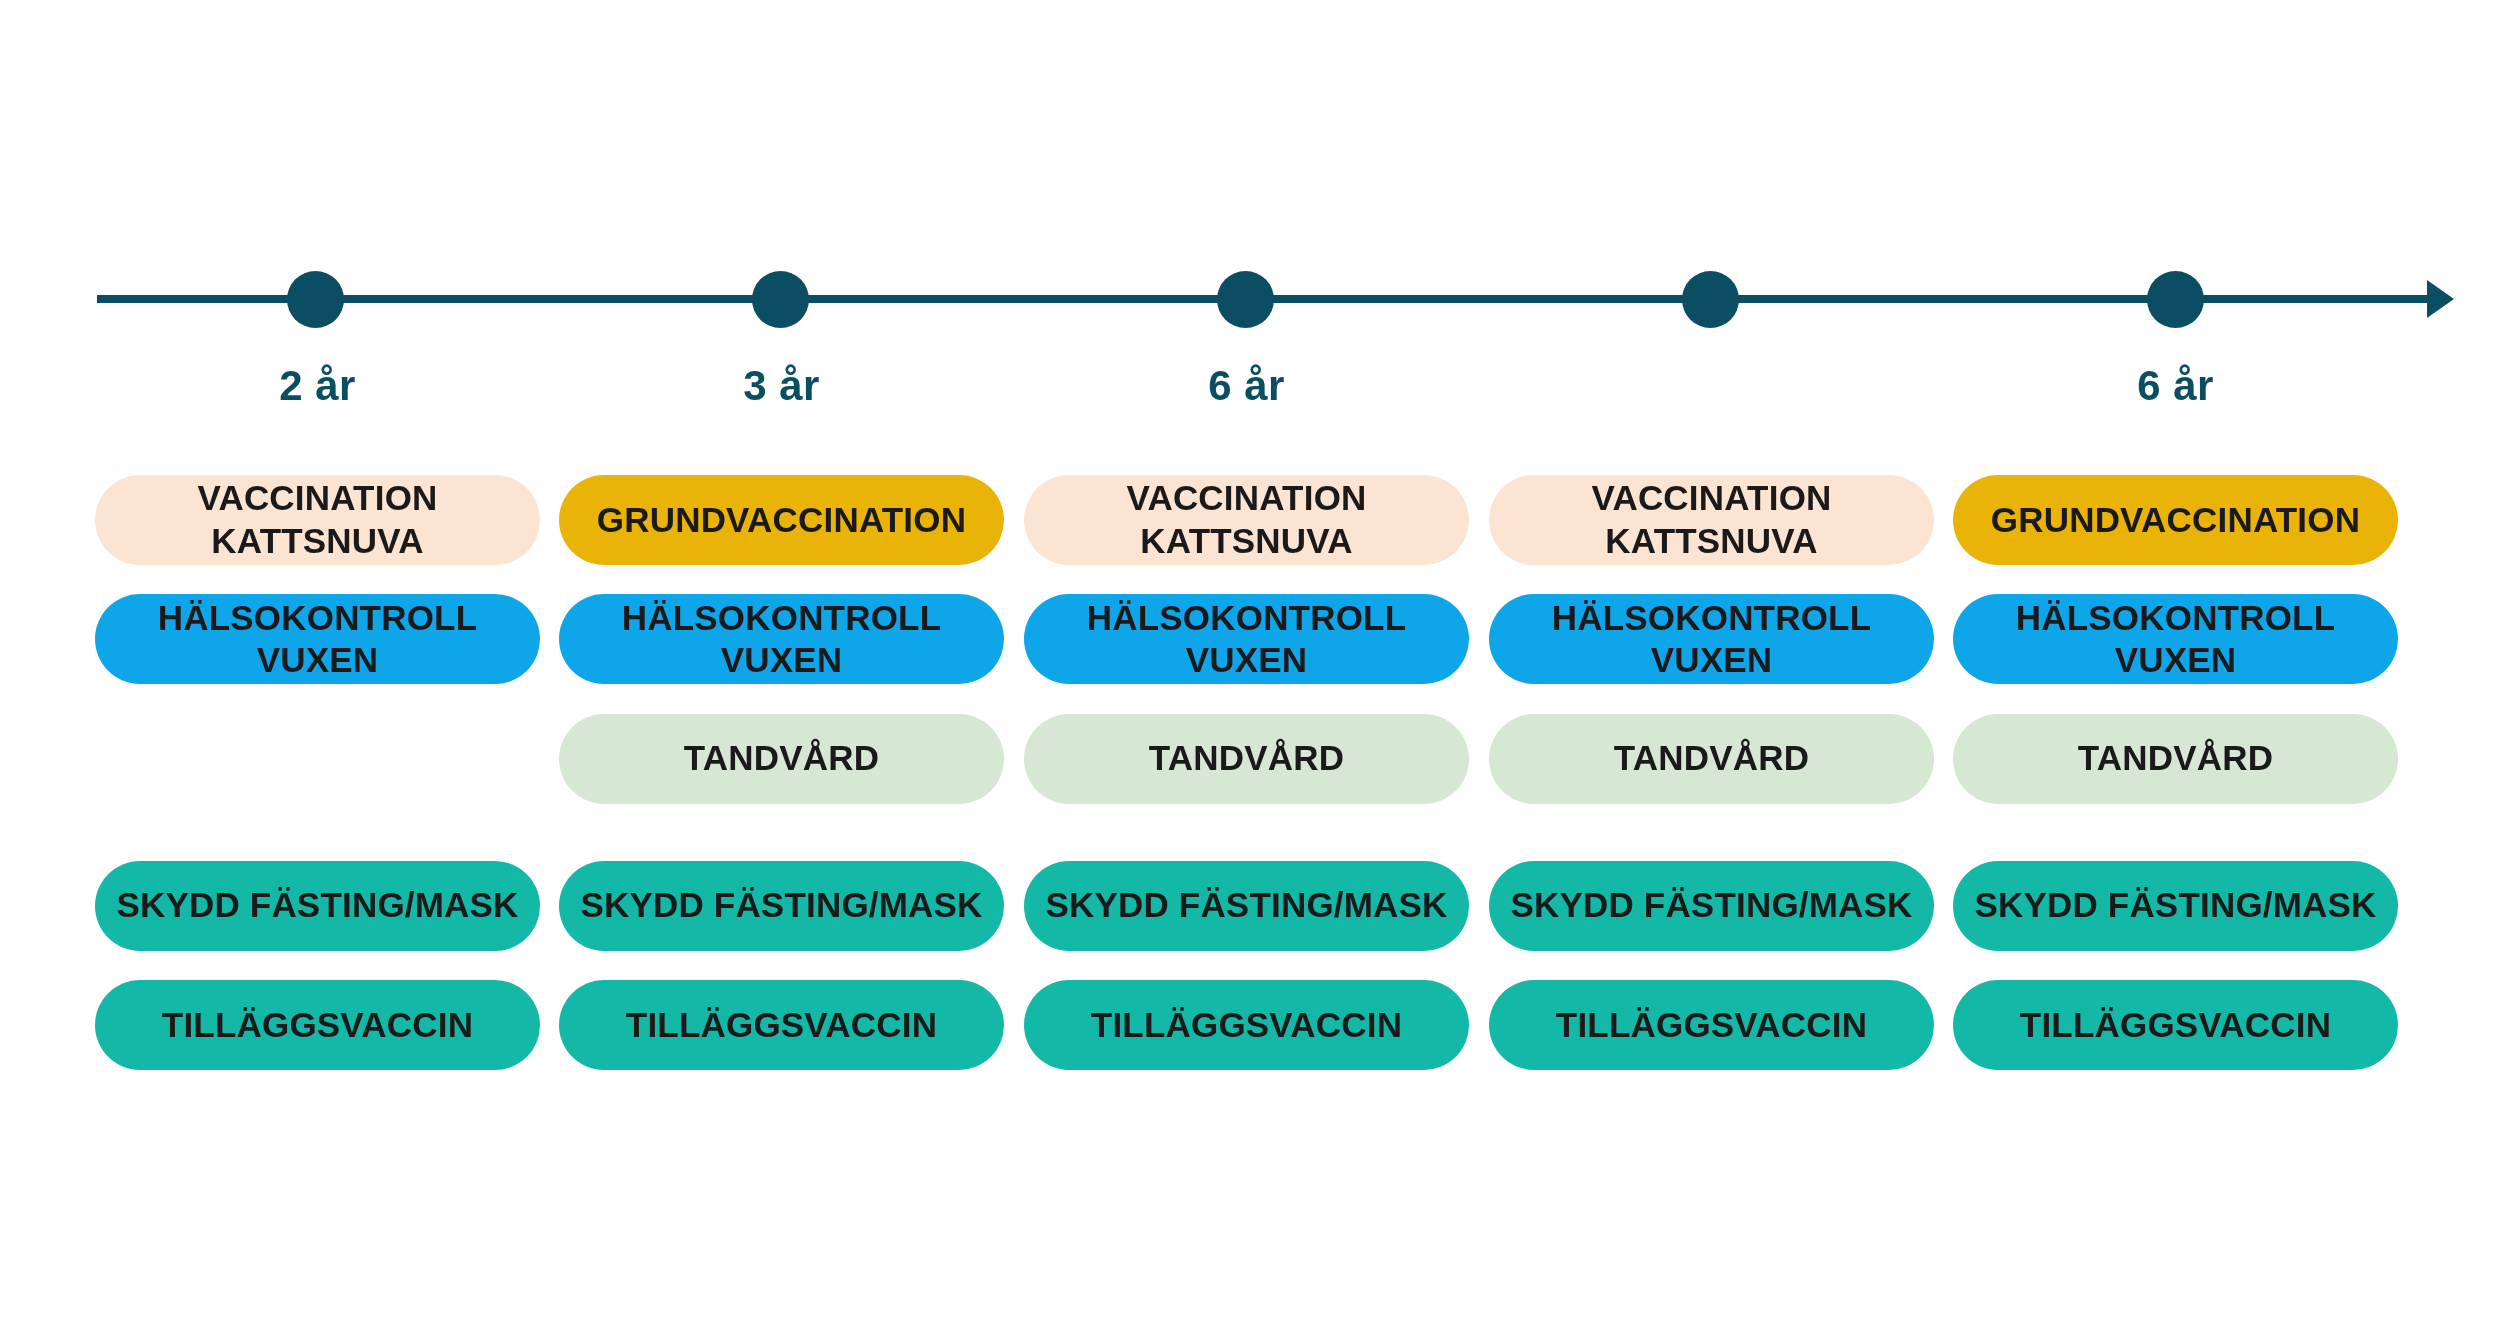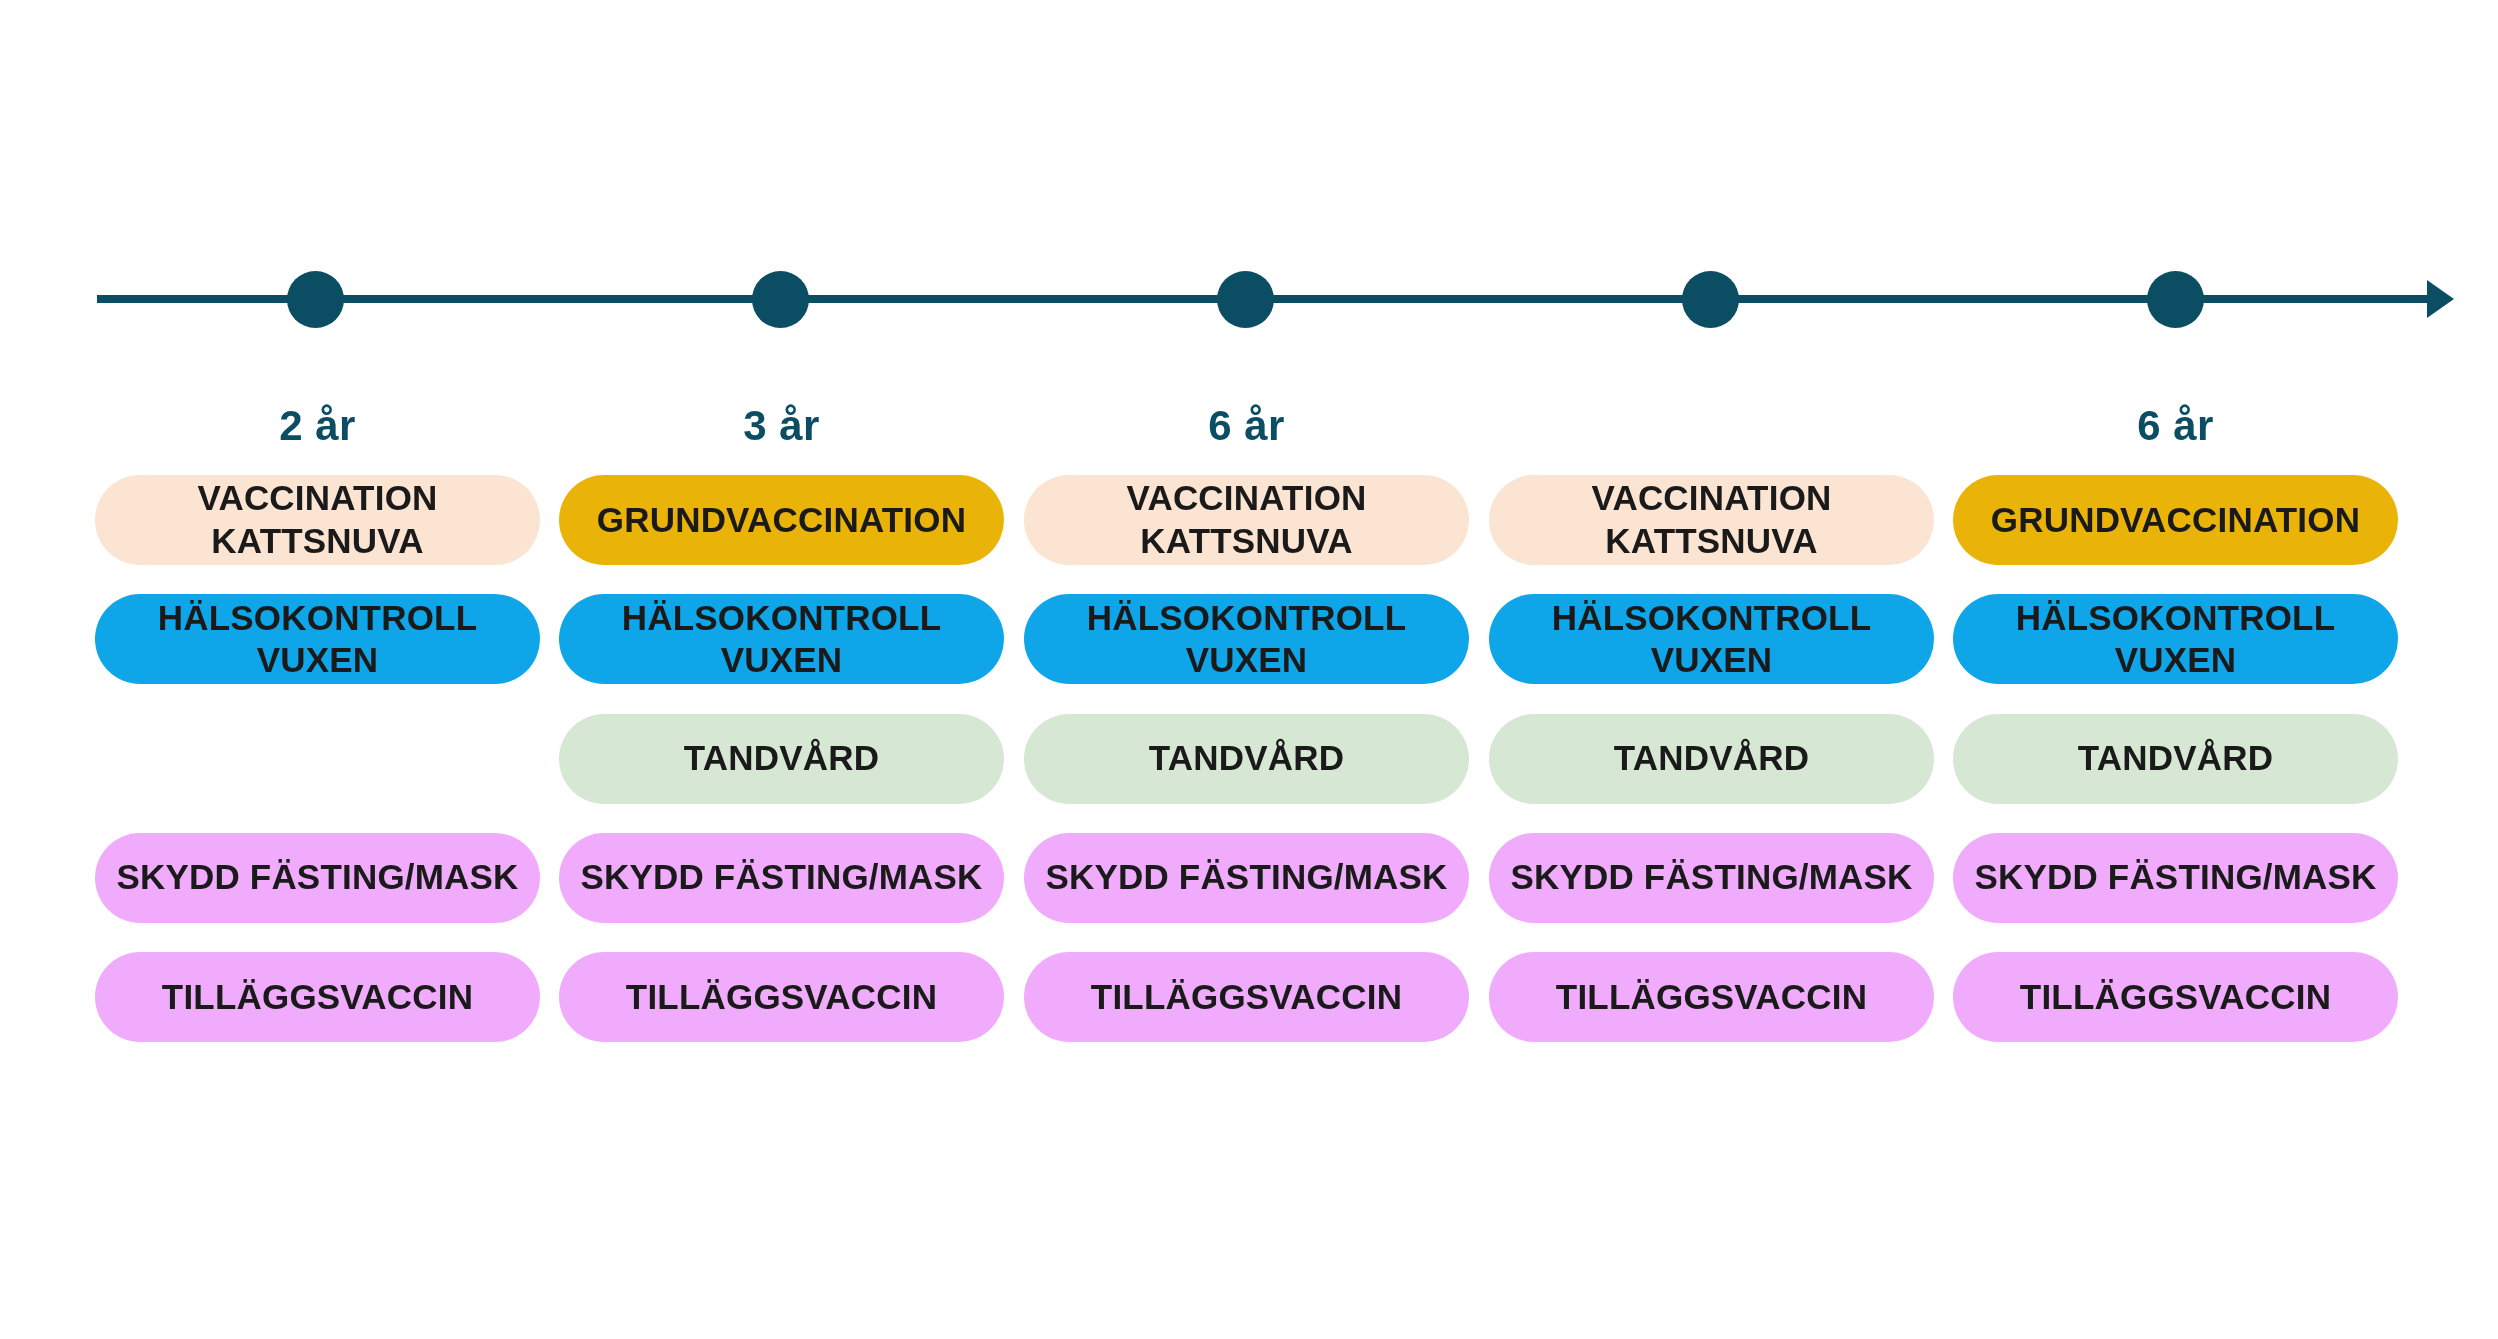--- a/index.html
+++ b/index.html
@@ -39,21 +39,20 @@
   
   .year-label {
     position: absolute;
     top: 362px;
     width: 445px;
     text-align: center;
     font-size: 42px;
     font-weight: 700;
     color: #0b4d62;
     letter-spacing: 0.5px;
-    margin-top: 40px;
   }
 
   
   .column {
     position: absolute;
     top: 475px;
     width: 445px;
     display: grid;
     grid-template-rows: repeat(5, 90px);
     row-gap: 29.25px;
@@ -70,21 +69,21 @@
     font-weight: 600;
     line-height: 1.22;
     letter-spacing: 0.2px;
     color: #1a1a1a;
     white-space: pre-line;
   }
   .pill[data-color="peach"]  { background: #fbe4d1; }
   .pill[data-color="orange"] { background: #eab308; }
   .pill[data-color="blue"]   { background: #0ea5e9; }
   .pill[data-color="green"]  { background: #d6e7d4; }
-  .pill[data-color="gray"]   { background: #f0abfc; }
+  .pill[data-color="gray"]   { background: #14b8a6; margin-top: 28px; }
   .pill-spacer { width: 445px; height: 90px; }
 </style>
 </head>
 <body>
 
 <div class="canvas">
 
   <div class="timeline-line"></div>
   <div class="timeline-arrowhead"></div>
 

